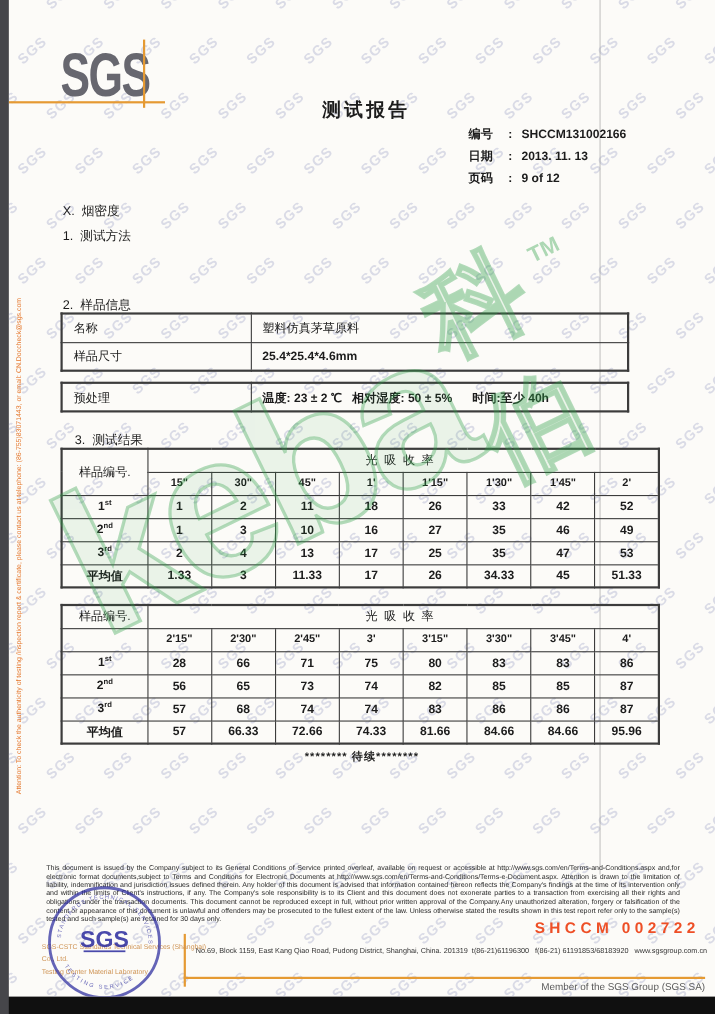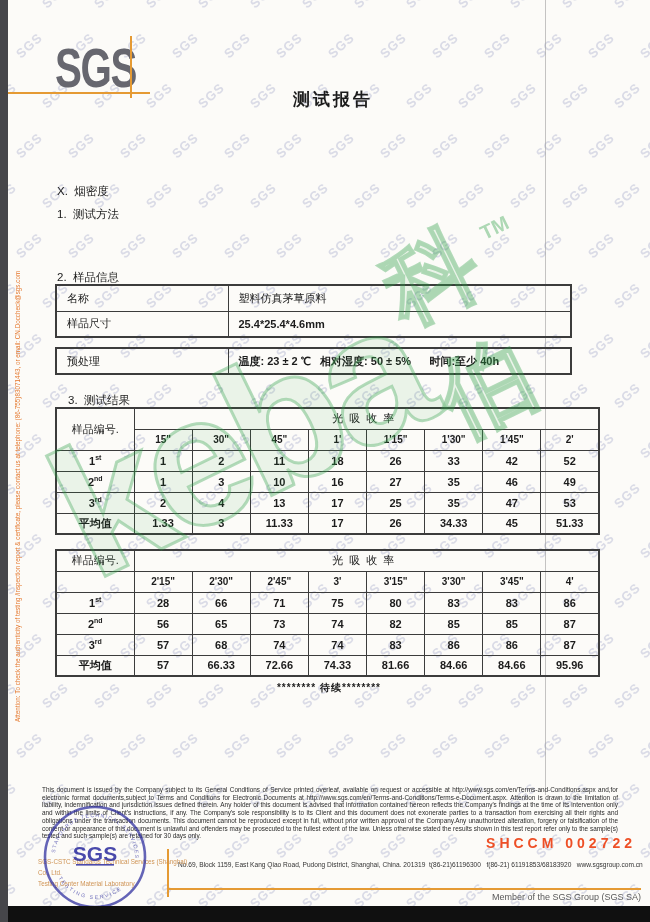--- a/index.html
+++ b/index.html
@@ -328,20 +328,25 @@
       <span style="left: 552px; top: 888px;">SGS</span>
       <span style="left: 604px; top: 888px;">SGS</span>
     </div>
   <div class="page-edge"></div>
 
   <div class="z logo">SGS</div>
   <div class="rule rule-v1"></div>
   <div class="rule rule-h1"></div>
   <div class="z title">测试报告</div>
 
+  <div class="z meta">
+    <div><span class="lab">编号</span><span class="col">:</span><span>SHCCM131002166</span></div>
+    <div><span class="lab">日期</span><span class="col">:</span><span>2013. 11. 13</span></div>
+    <div><span class="lab">页码</span><span class="col">:</span><span>9 of 12</span></div>
+  </div>
 
   <div class="z h-sec" style="left:49px; top:184px;">X.  烟密度</div>
   <div class="z h-sec" style="left:49px; top:207px;">1.  测试方法</div>
   <div class="z h-sec" style="left:49px; top:270px;">2.  样品信息</div>
 
   <table class="info-table" style="top:284px;">
       <colgroup>
         <col style="width:172px">
         <col>
       </colgroup>

